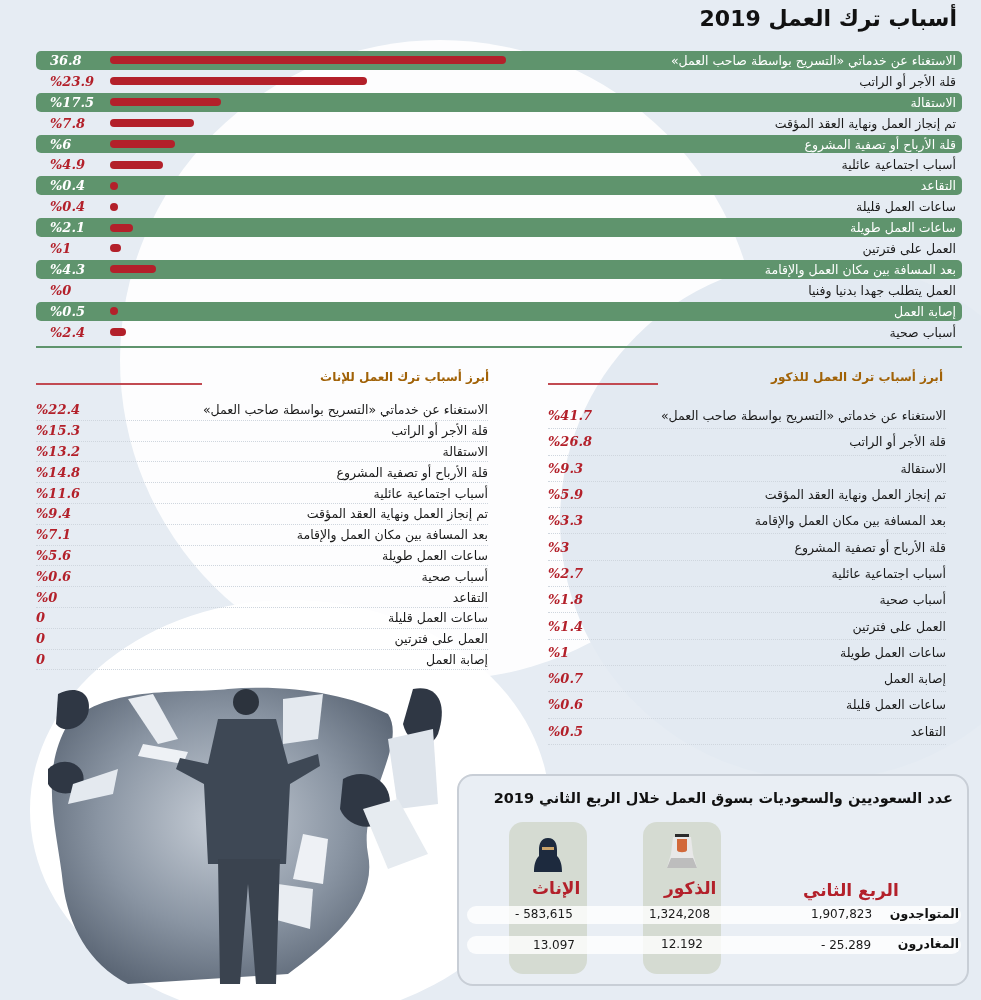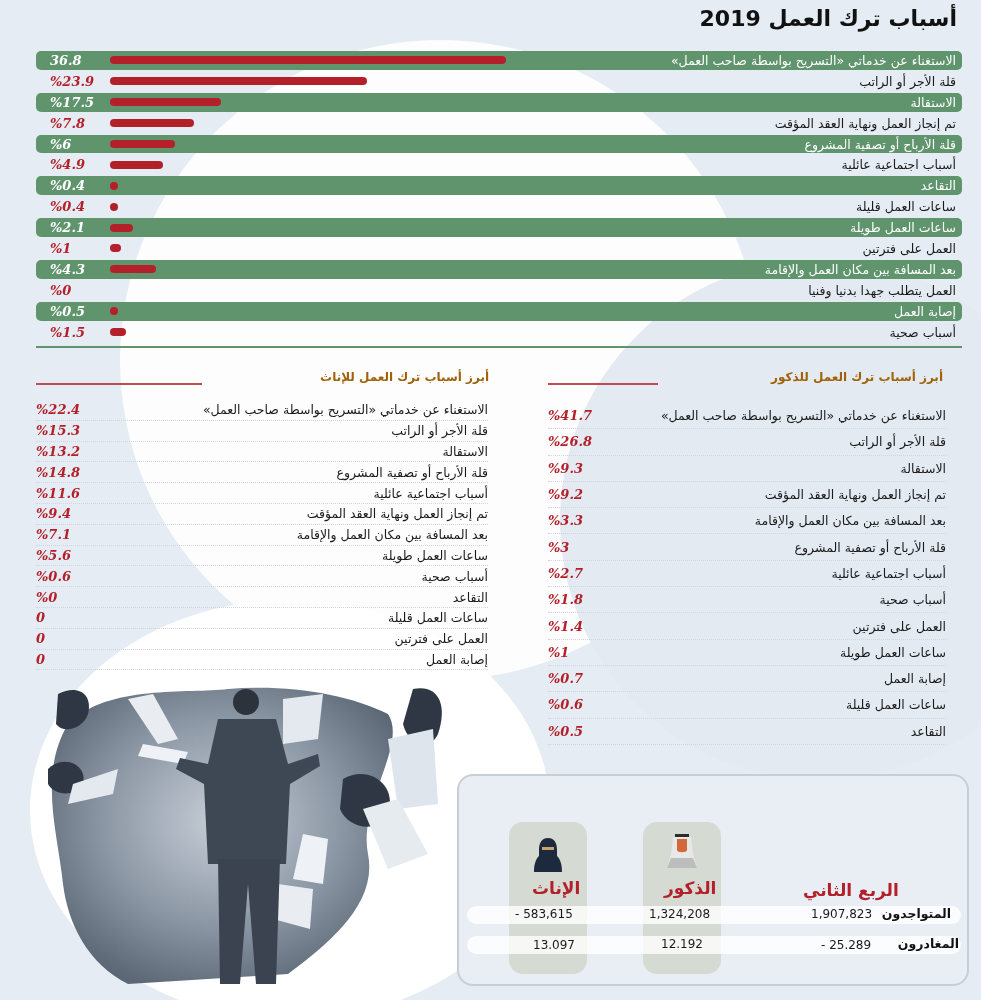--- a/index.html
+++ b/index.html
@@ -209,21 +209,21 @@
     <div class="top-row shaded">
       <div class="row-bg"></div>
       <div class="pct">%0.5</div>
       <div class="bar-track">
         <div class="bar" style="width: 8px;"></div>
       </div>
       <div class="label">إصابة العمل</div>
     </div>
     <div class="top-row">
       <div class="row-bg"></div>
-      <div class="pct">%1.5</div>
+      <div class="pct">%2.4</div>
       <div class="bar-track">
         <div class="bar" style="width: 16.125px;"></div>
       </div>
       <div class="label">أسباب صحية</div>
     </div>
   </div>
 <div class="top-rule"></div>
 
 <div class="sub-title" style="right:38px; top:370px;">أبرز أسباب ترك العمل للذكور</div>
 <div class="sub-title-rule" style="left:548px; top:383px; width:110px;"></div>
@@ -234,21 +234,21 @@
     </div>
     <div class="sub-row" style="height: 26.3px;">
       <span class="pct">%26.8</span>
       <span class="label">قلة الأجر أو الراتب</span>
     </div>
     <div class="sub-row" style="height: 26.3px;">
       <span class="pct">%9.3</span>
       <span class="label">الاستقالة</span>
     </div>
     <div class="sub-row" style="height: 26.3px;">
-      <span class="pct">%9.2</span>
+      <span class="pct">%5.9</span>
       <span class="label">تم إنجاز العمل ونهاية العقد المؤقت</span>
     </div>
     <div class="sub-row" style="height: 26.3px;">
       <span class="pct">%3.3</span>
       <span class="label">بعد المسافة بين مكان العمل والإقامة</span>
     </div>
     <div class="sub-row" style="height: 26.3px;">
       <span class="pct">%3</span>
       <span class="label">قلة الأرباح أو تصفية المشروع</span>
     </div>
@@ -363,20 +363,21 @@
     <polygon points="45,100 90,85 85,110 40,120" fill="#e4e9ef"></polygon>
     <polygon points="115,60 160,68 155,80 110,72" fill="#eef1f5"></polygon>
 
     <circle cx="218" cy="18" r="13" fill="#2c333d"></circle>
     <path d="M190 35 L248 35 L260 80 L290 70 L292 82 L262 100 L258 180 L180 180 L176 100 L148 85 L152 74 L180 80 Z" fill="#3e4855"></path>
     <path d="M190 175 L252 175 L248 300 L228 300 L220 200 L212 300 L192 300 Z" fill="#3a434f"></path>
   </svg>
 </div>
 
 <div class="stats-box">
+  <div class="stats-title">عدد السعوديين والسعوديات بسوق العمل خلال الربع الثاني 2019</div>
 
   <div class="col-card women">
     <svg style="position:absolute; left:24px; top:14px;" width="30" height="36" viewBox="0 0 30 36">
       <path d="M15 2 C8 2 6 8 6 14 L6 20 C2 24 1 30 1 36 L29 36 C29 30 28 24 24 20 L24 14 C24 8 22 2 15 2 Z" fill="#1d2a3e"></path>
       <rect x="9" y="11" width="12" height="3" fill="#c9a36b"></rect>
     </svg>
   </div>
   <div class="col-card men">
     <svg style="position:absolute; left:24px; top:10px;" width="30" height="36" viewBox="0 0 30 36">
       <rect x="8" y="2" width="14" height="3" fill="#2b2b2b"></rect>
@@ -386,21 +387,21 @@
     </svg>
   </div>
 
   <div class="col-head" style="left:73px; top:102px;">الإناث</div>
   <div class="col-head" style="left:205px; top:102px;">الذكور</div>
   <div class="col-head" style="left:344px; top:104px;">الربع الثاني</div>
 
   <div class="stat-row" style="top:130px;"></div>
   <div class="stat-row" style="top:160px;"></div>
 
-  <div class="stat-label" style="right:16px; top:130px;">المتواجدون</div>
+  <div class="stat-label" style="right:8px; top:130px;">المتواجدون</div>
   <div class="stat-val" style="left:352px; top:131px;">1,907,823</div>
   <div class="stat-val" style="left:190px; top:131px;">1,324,208</div>
   <div class="stat-val" style="left:56px; top:131px; direction:ltr;">- 583,615</div>
 
   <div class="stat-label" style="right:8px; top:160px;">المغادرون</div>
   <div class="stat-val" style="left:362px; top:162px;">- 25.289</div>
   <div class="stat-val" style="left:202px; top:161px;">12.192</div>
   <div class="stat-val" style="left:74px; top:162px;">13.097</div>
 </div>
 

